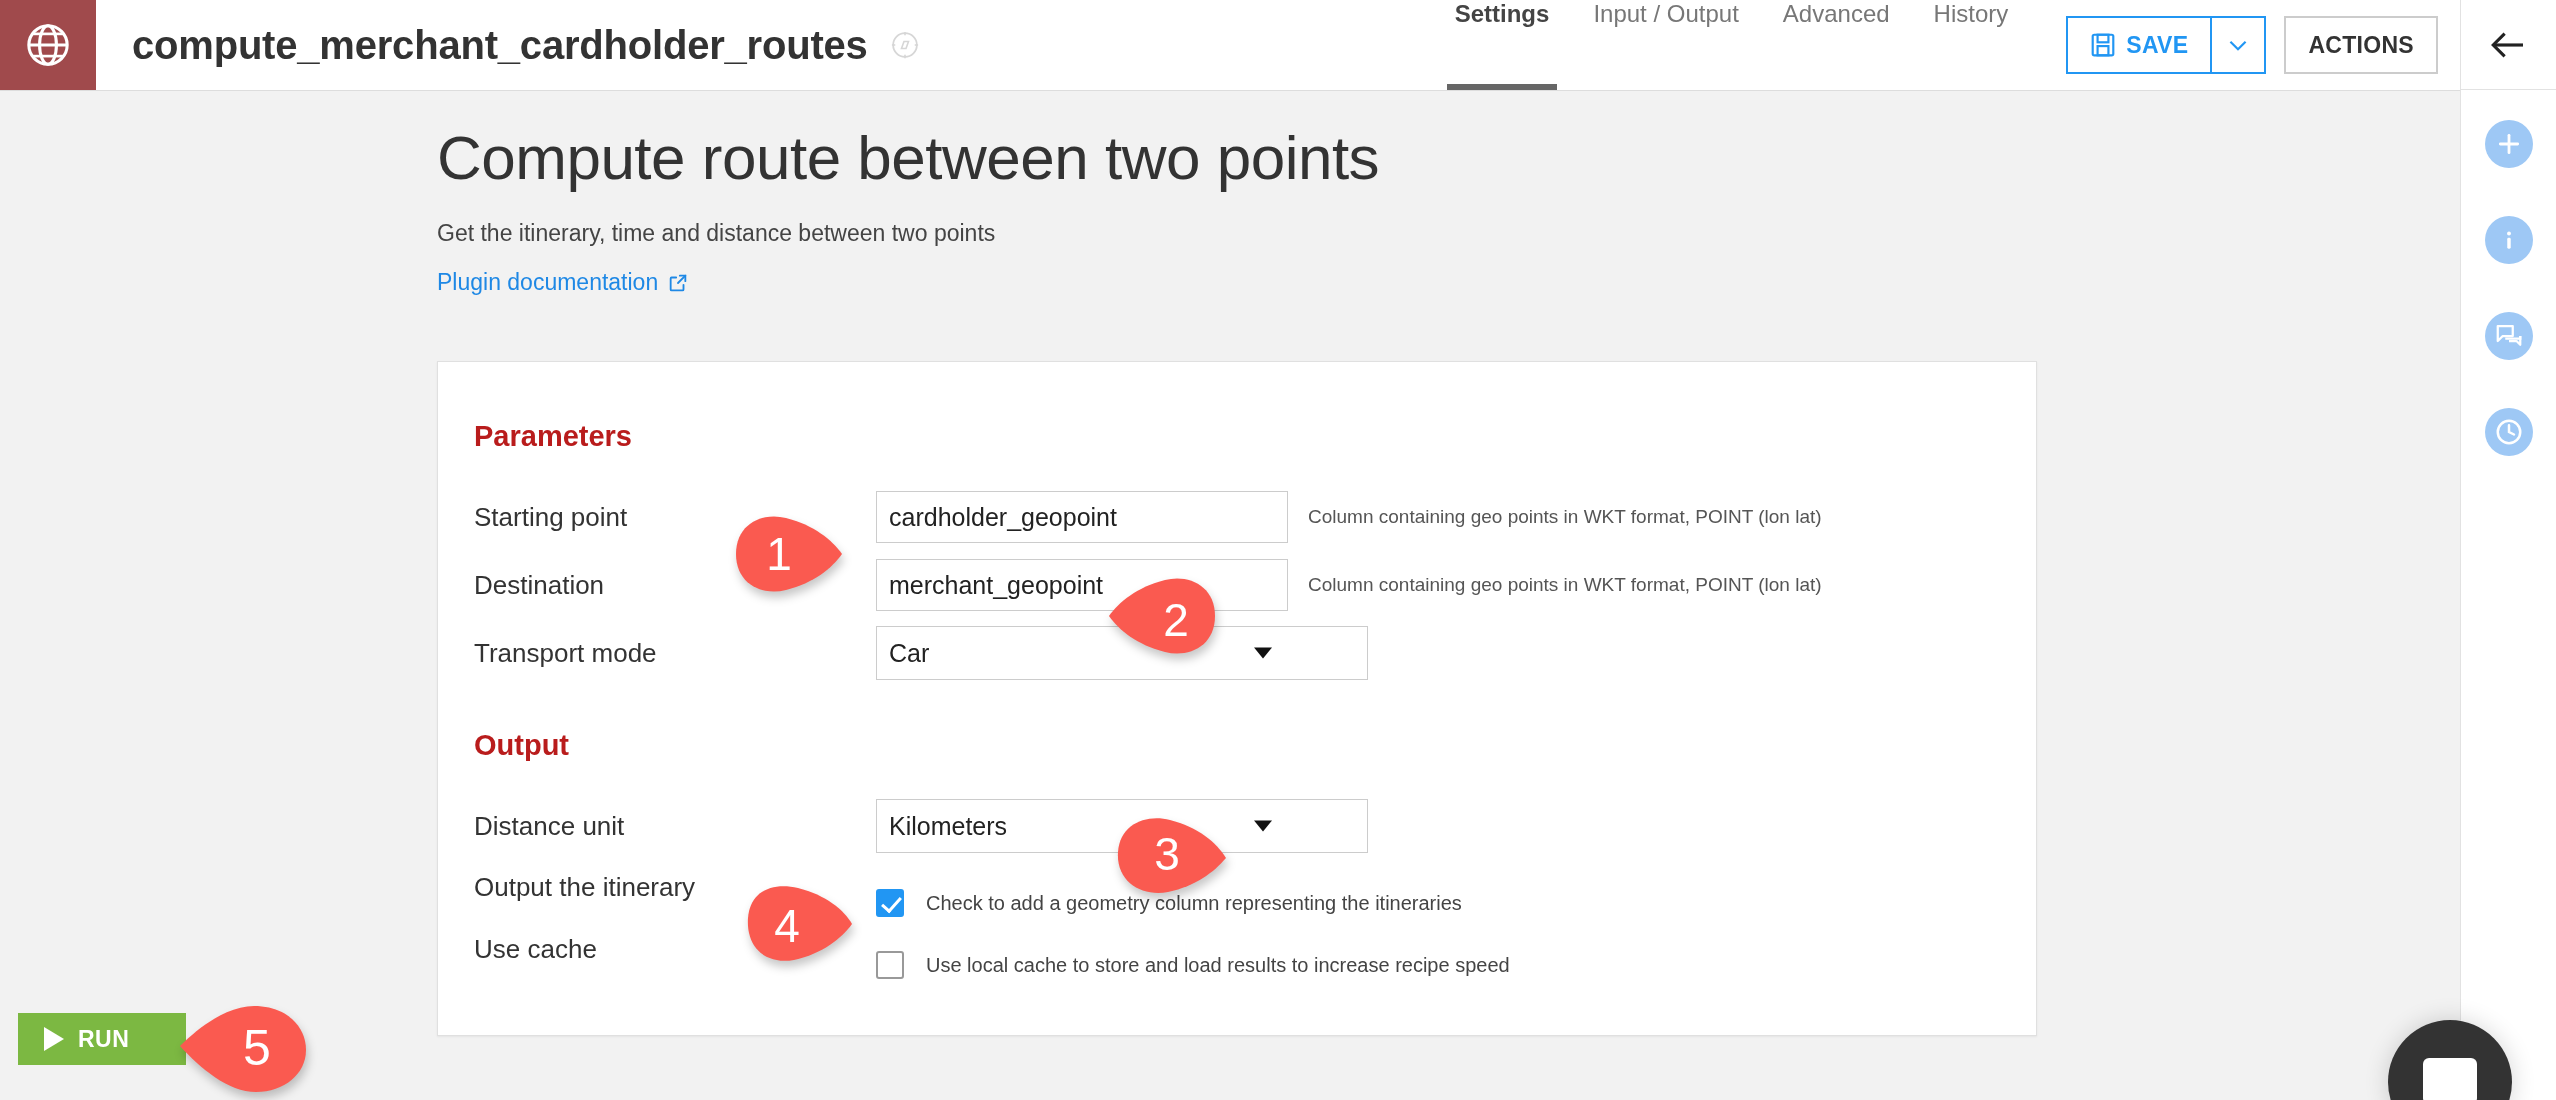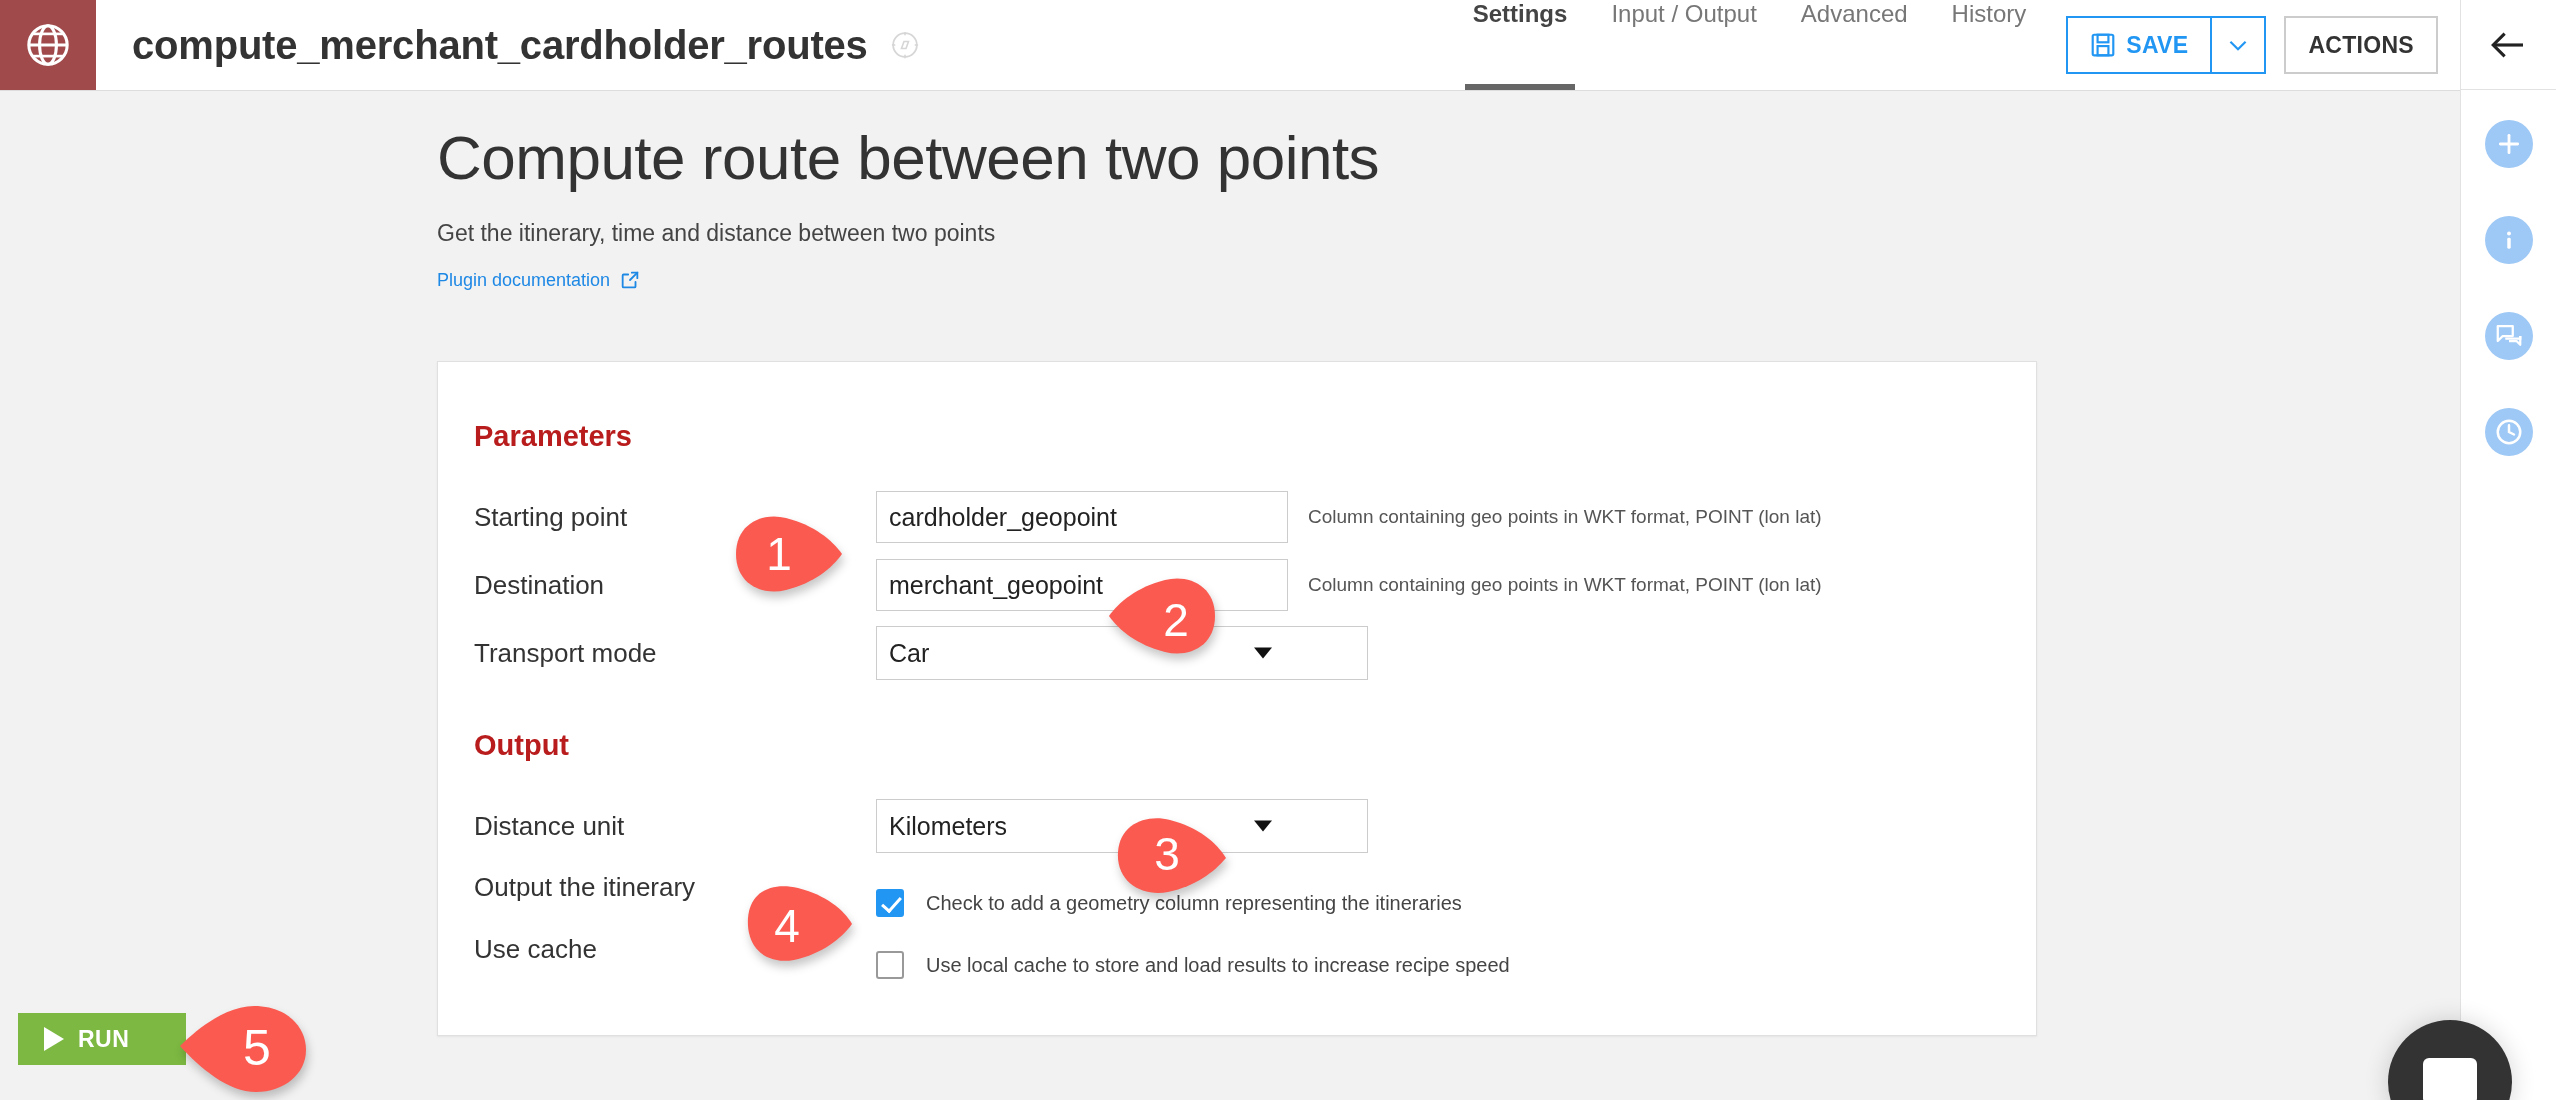--- a/index.html
+++ b/index.html
@@ -34,21 +34,21 @@
     display: flex; align-items: flex-start; padding: 0 22px; height: 90px;
     font-size: 24px; color: #777777; position: relative; white-space: nowrap;
     cursor: pointer;
   }
   .nav-item.active { color: #444444; font-weight: bold; }
   .nav-item.active::after {
     content: ""; position: absolute; left: 14px; right: 14px; bottom: 0;
     height: 6px; background: #666666;
   }
 
-  .save-group { display: flex; align-items: stretch; height: 58px; margin-left: 18px; }
+  .save-group { display: flex; align-items: stretch; height: 58px; margin-left: 36px; }
   .btn-save {
     display: flex; align-items: center; gap: 10px;
     border: 2px solid #2196f3; background: #ffffff; color: #2196f3;
     font-size: 23px; font-weight: bold; padding: 0 22px; cursor: pointer;
     letter-spacing: .3px;
   }
   .btn-save-caret {
     width: 54px; border: 2px solid #2196f3; border-left: none; background: #fff;
     display: flex; align-items: center; justify-content: center; cursor: pointer;
   }
@@ -92,21 +92,21 @@
   .content { position: absolute; left: 0; top: 91px; width: 2460px; height: 1009px; }
 
   .page-head { padding-left: 437px; padding-top: 30px; }
   .page-title {
     font-size: 62px; font-weight: 400; color: #333333; line-height: 1.18;
     letter-spacing: -0.5px;
   }
   .page-sub { font-size: 23px; color: #444444; margin-top: 26px; }
   .doc-link {
     display: inline-flex; align-items: center; gap: 9px;
-    font-size: 18px; color: #1e88e5; margin-top: 22px; cursor: pointer;
+    font-size: 23px; color: #1e88e5; margin-top: 22px; cursor: pointer;
   }
 
   .card {
     position: absolute; left: 437px; top: 270px; width: 1600px; height: 675px;
     background: #ffffff; border: 1px solid #e0e0e0; box-shadow: 0 1px 2px rgba(0,0,0,.06);
   }
   .card-inner { padding: 58px 36px 0 36px; }
 
   .section-title { font-size: 29px; font-weight: bold; color: #b91c1c; }
   .section-title.output { margin-top: 0; }

